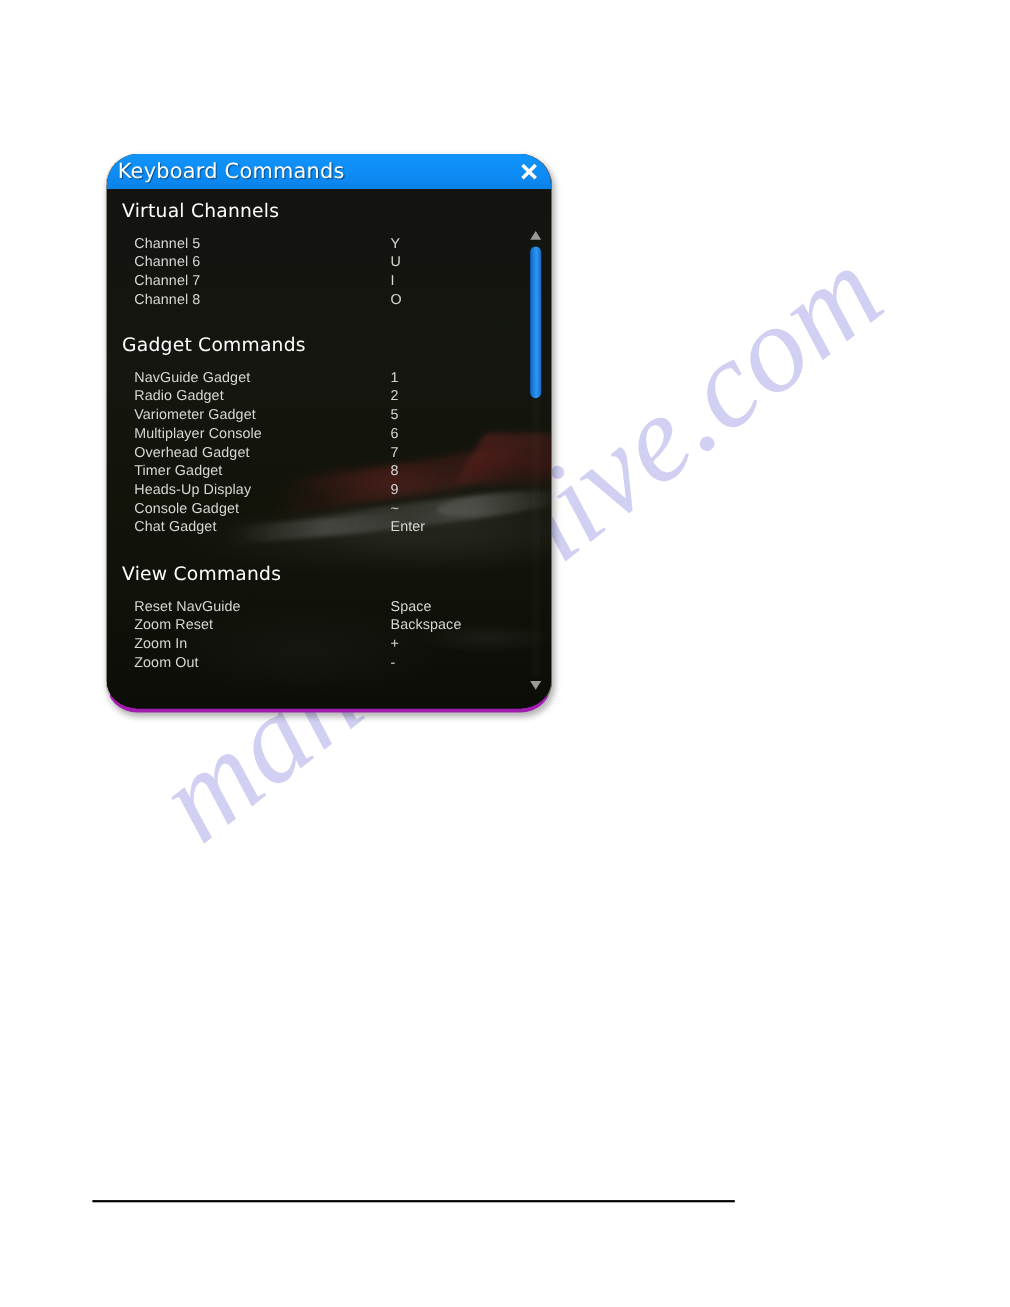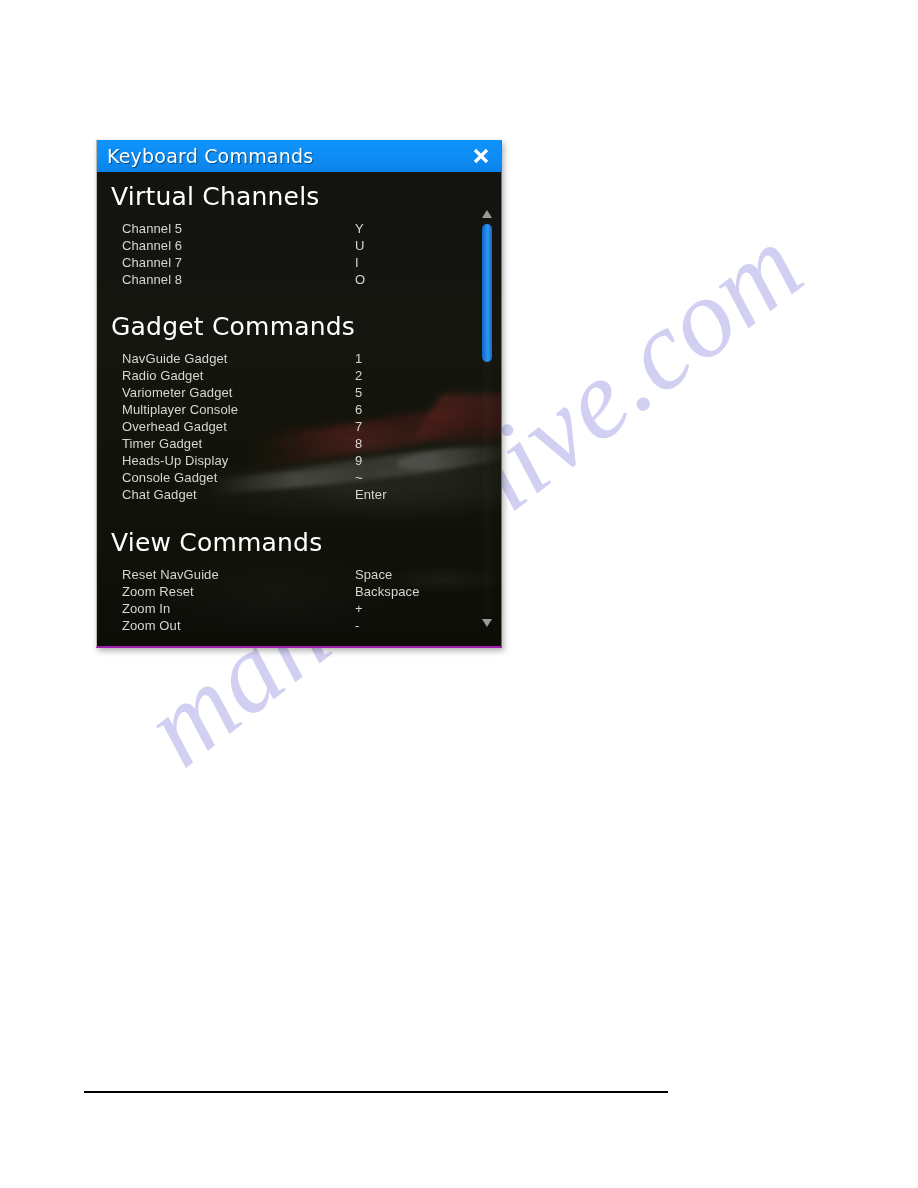--- a/index.html
+++ b/index.html
@@ -55,24 +55,25 @@
   #kb-window {
     position: absolute;
     left: 96px;
     top: 140px;
     width: 406px;
     height: 508px;
     z-index: 10;
     box-shadow: 2px 3px 6px rgba(0,0,0,0.30);
     border-left: 1px solid #b9b9b0;
     border-right: 1px solid #6f6f68;
-    border-bottom: 2px solid #a21caf;
+    border-bottom: 4px solid #a21caf;
     box-sizing: border-box;
     background: #0d0d0b;
     overflow: hidden;
+    border-radius: 29px;
   }
 
   
   #titlebar {
     position: relative;
     height: 32px;
     background: linear-gradient(to bottom, #1094fb 0%, #0d8cf5 55%, #0b82e8 100%);
     display: flex;
     align-items: center;
     box-sizing: border-box;
@@ -168,21 +169,21 @@
     width: 380px;
     height: 100%;
     padding: 0;
     box-sizing: border-box;
   }
 
   .section { position: relative; }
   .section-title {
     color: #ffffff;
     font-family: "DejaVu Sans", sans-serif;
-    font-size: 25px;
+    font-size: 17px;
     font-weight: 400;
     letter-spacing: 0.2px;
     padding-left: 14px;
     line-height: 1;
   }
   .cmd-list { margin: 0; padding: 0; list-style: none; }
   .cmd-row {
     display: flex;
     align-items: flex-start;
     height: 17px;

